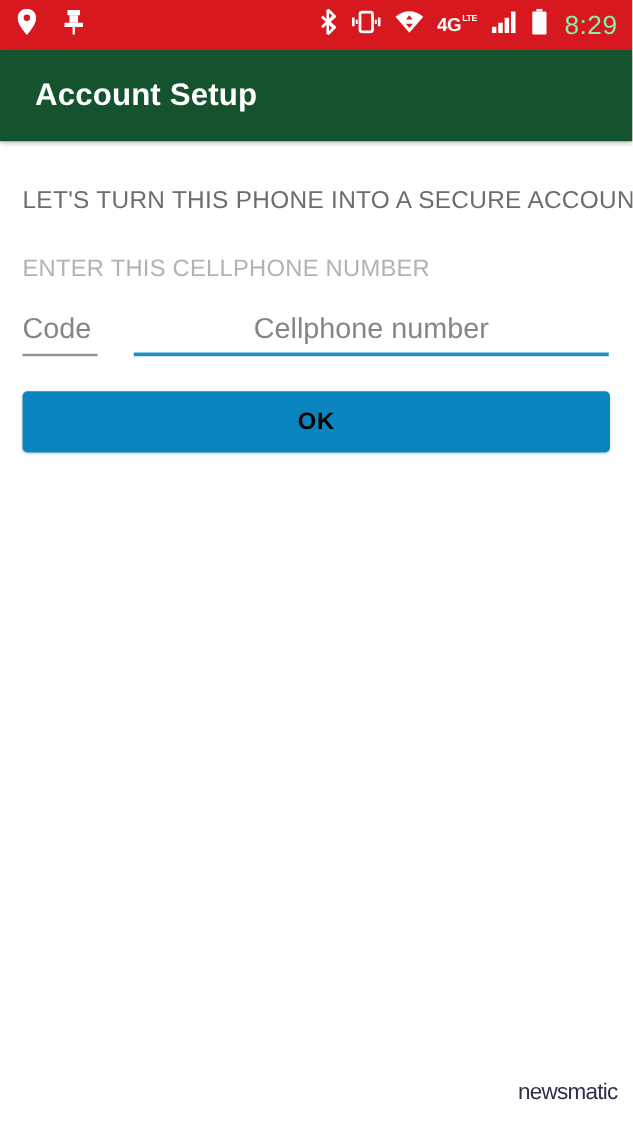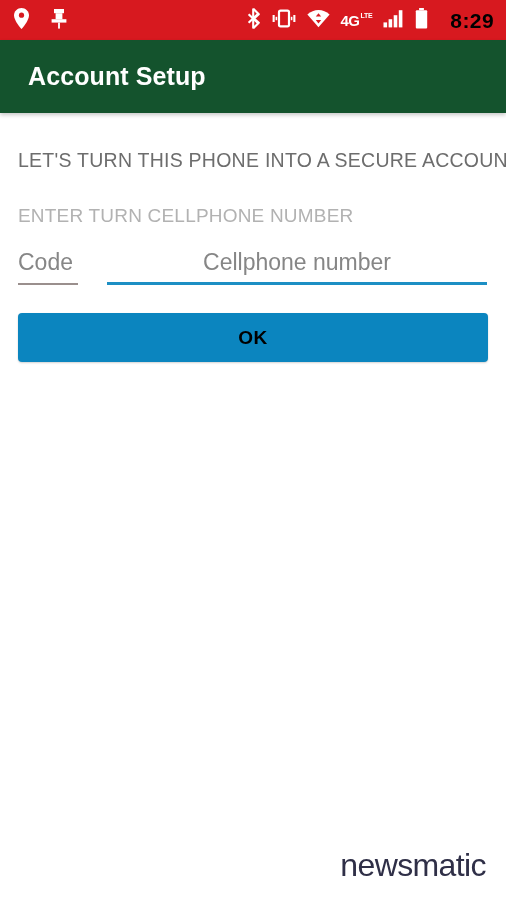--- a/index.html
+++ b/index.html
@@ -21,25 +21,25 @@
     height:40px;
     background:#d7191f;
     display:flex;
     align-items:center;
     padding:0 12px 0 14px;
   }
   .status-left { display:flex; align-items:center; gap:22px; }
   .status-right { margin-left:auto; display:flex; align-items:center; gap:11px; }
   .sicon { display:block; }
   .status-time {
-    color:#000000;
+    color:#86efac;
     font-size:21px;
-    font-weight:700;
+    font-weight:400;
     letter-spacing:0.4px;
-    margin-left:11px;
+    margin-left:3px;
     line-height:1;
   }
   .lte-wrap {
     position:relative;
     display:flex;
     align-items:flex-start;
     color:#ffffff;
   }
   .lte-4g {
     font-size:15px;
@@ -150,24 +150,24 @@
     font-size:19px;
     font-weight:700;
     letter-spacing:0.5px;
     cursor:pointer;
     box-shadow:0 1px 2px rgba(0,0,0,0.18);
   }
 
   
   .watermark {
     position:absolute;
-    right:20px;
+    right:12px;
     bottom:16px;
     color:#2f2f47;
-    font-size:32px;
+    font-size:18px;
     font-weight:400;
     letter-spacing:-0.6px;
   }
 </style>
 </head>
 <body>
 
 <div class="phone">
 
   <div class="status-bar">
@@ -240,21 +240,21 @@
   </div>
 
   <div class="app-bar">
     <span class="app-title">Account Setup</span>
   </div>
 
   <div class="content">
 
     <div class="headline">LET'S TURN THIS PHONE INTO A SECURE ACCOUNT</div>
 
-    <div class="subheading">ENTER TURN CELLPHONE NUMBER</div>
+    <div class="subheading">ENTER THIS CELLPHONE NUMBER</div>
 
     <div class="field-row">
 
       <div class="field field-code">
         <input class="field-input" type="text" placeholder="Code" style="">
         <div class="underline underline-idle"></div>
       </div>
 
       <div class="field field-phone">
         <input class="field-input" type="text" placeholder="Cellphone number" style="">

